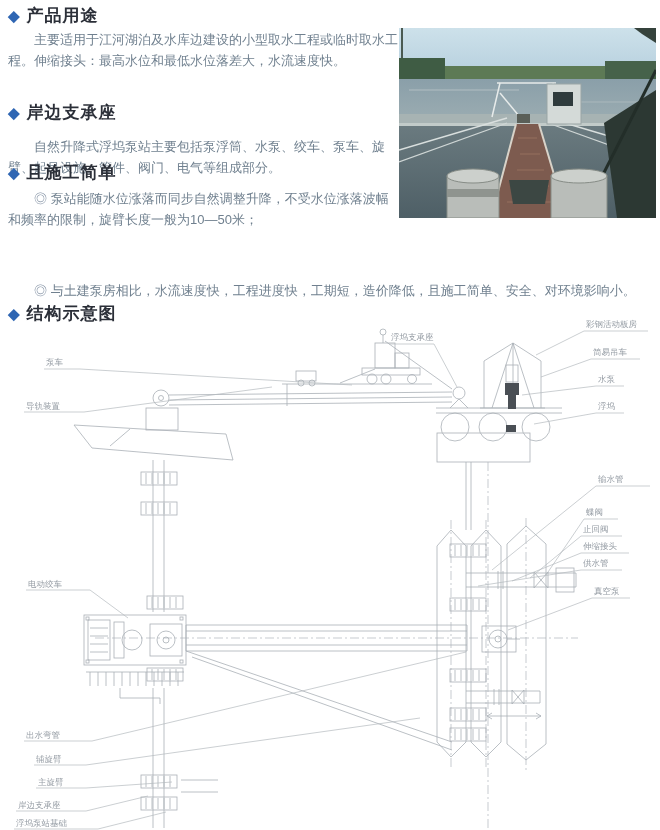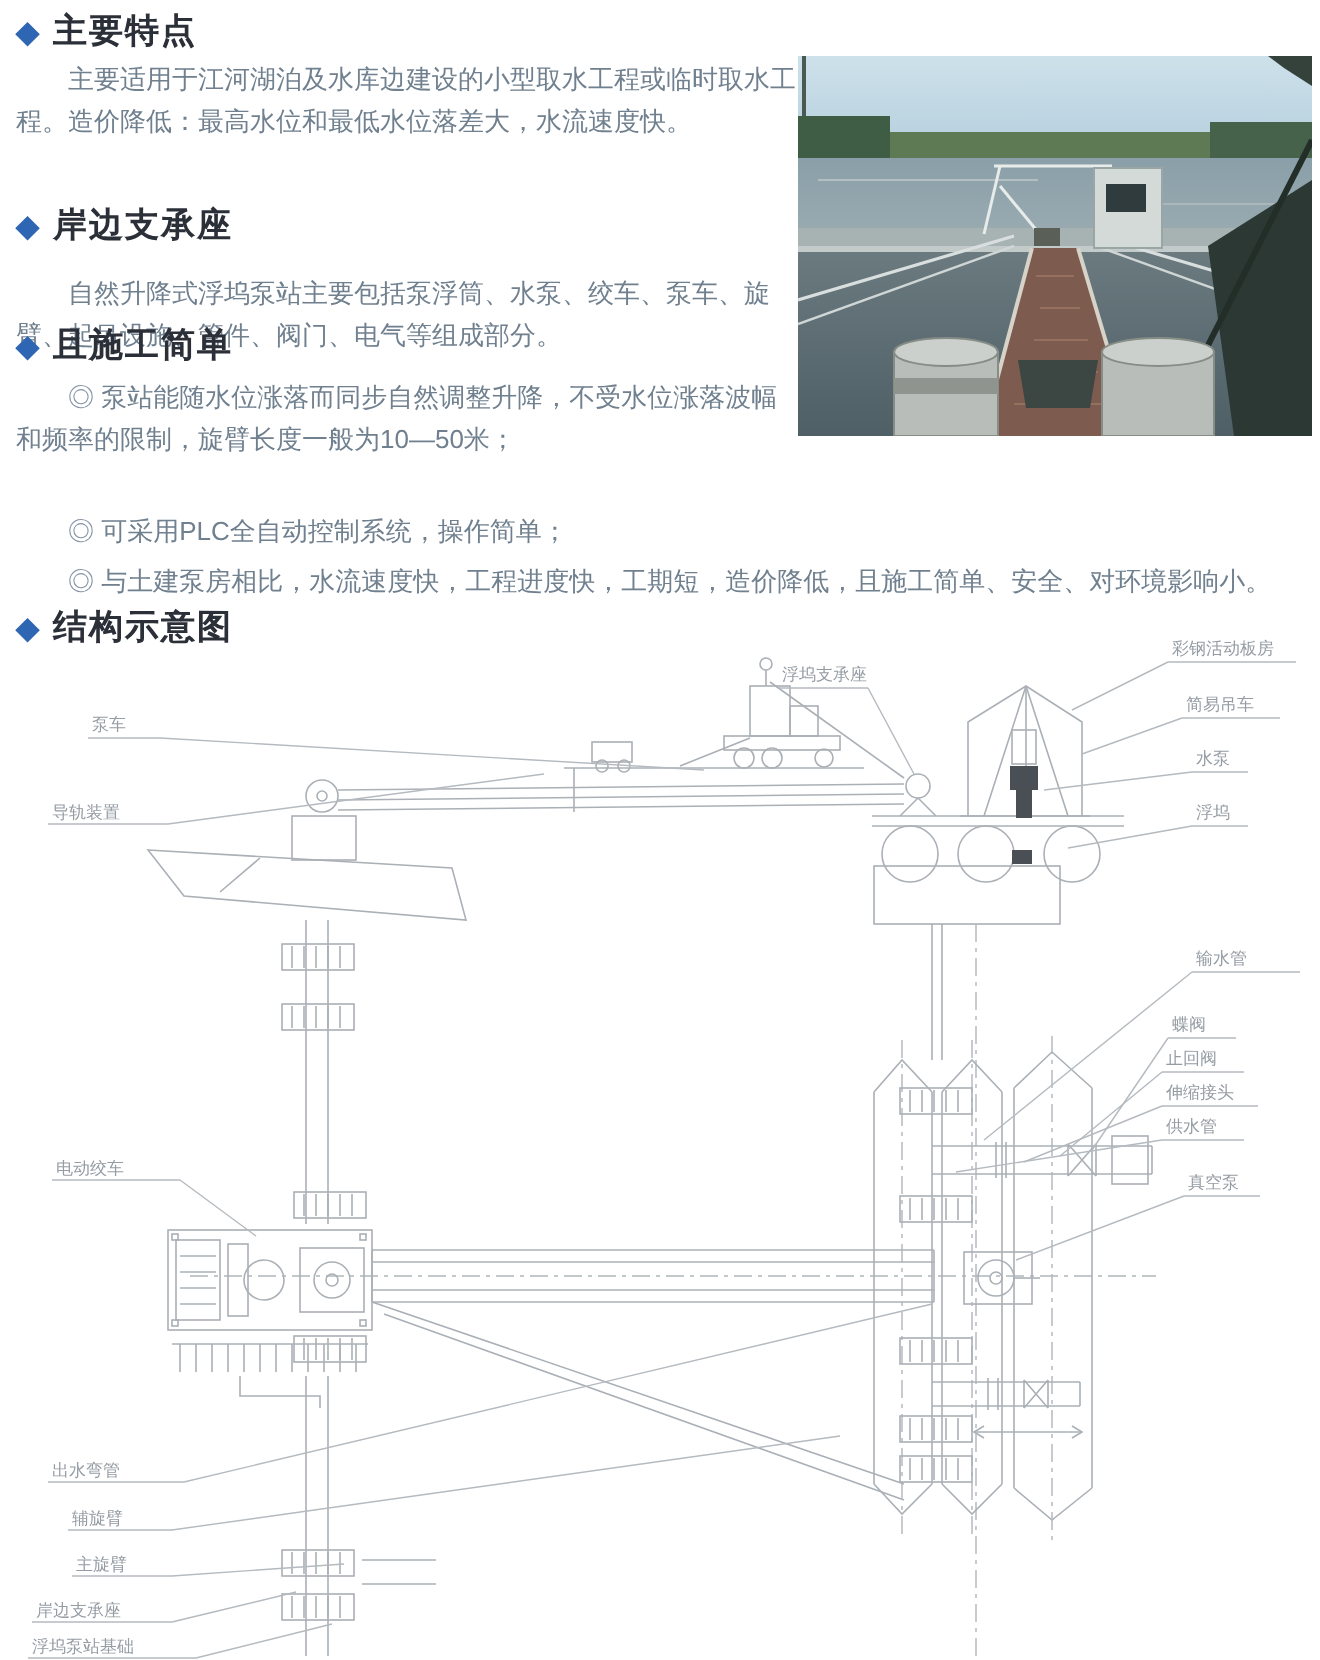--- a/index.html
+++ b/index.html
@@ -19,39 +19,38 @@
   svg .cl{stroke:#b0b6bb;stroke-width:.7;fill:none;stroke-dasharray:9 3 2 3;}
   svg .dk{fill:#4a4f55;stroke:none;}
 </style>
 </head>
 <body>
 
 <div class="page">
 
   <div class="h" style="top:4px;">
     <span class="dia">◆</span>
-    <span>主要特点</span>
+    <span>产品用途</span>
   </div>
 
-  <p class="p" style="top:29px;">主要适用于江河湖泊及水库边建设的小型取水工程或临时取水工程。造价降低：最高水位和最低水位落差大，水流速度快。</p>
+  <p class="p" style="top:29px;">主要适用于江河湖泊及水库边建设的小型取水工程或临时取水工程。伸缩接头：最高水位和最低水位落差大，水流速度快。</p>
 
   <div class="h" style="top:101px;">
     <span class="dia">◆</span>
     <span>岸边支承座</span>
   </div>
 
   <p class="p" style="top:136px;">自然升降式浮坞泵站主要包括泵浮筒、水泵、绞车、泵车、旋臂、起吊设施、管件、阀门、电气等组成部分。</p>
 
   <div class="h" style="top:161px;">
     <span class="dia">◆</span>
     <span>且施工简单</span>
   </div>
 
   <p class="p" style="top:188px;"><span class="mk">◎</span> <span>泵站能随水位涨落而同步自然调整升降，不受水位涨落波幅和频率的限制，旋臂长度一般为10—50米；</span></p>
-  <p class="p" style="top:255px;width:460px;"><span class="mk">◎</span> <span>可采用PLC全自动控制系统，操作简单；</span></p>
   <p class="p" style="top:280px;width:650px;"><span class="mk">◎</span> <span>与土建泵房相比，水流速度快，工程进度快，工期短，造价降低，且施工简单、安全、对环境影响小。</span></p>
 
   <div class="h" style="top:302px;">
     <span class="dia">◆</span>
     <span>结构示意图</span>
   </div>
 
   <svg class="photo" viewBox="0 0 257 190">
     <defs>
       <linearGradient id="sky" x1="0" y1="0" x2="0" y2="1">

